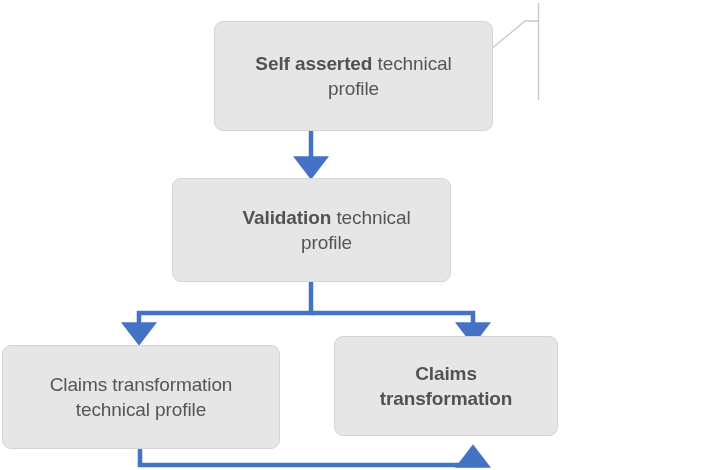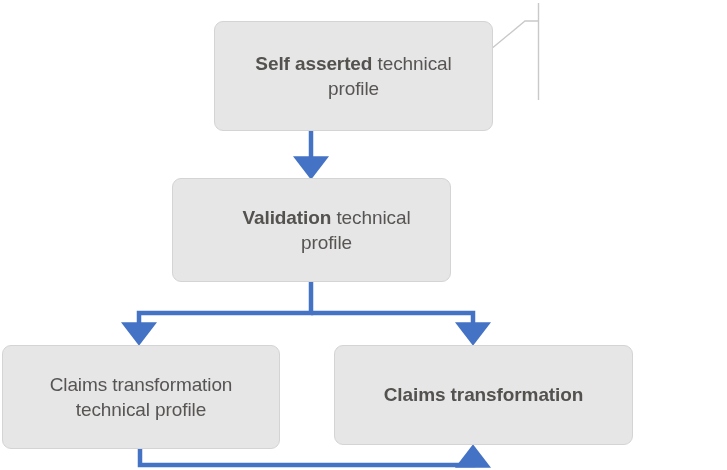--- a/index.html
+++ b/index.html
@@ -66,22 +66,22 @@
     padding-left: 44px;
   }
   #node-claims-transformation-technical {
     left: 2px;
     top: 345px;
     width: 278px;
     height: 104px;
   }
   #node-claims-transformation {
     left: 334px;
-    top: 345px;
-    width: 299px;
+    top: 336px;
+    width: 224px;
     height: 100px;
   }
   #callout-label {
     position: absolute;
     left: 552px;
     top: 24px;
     width: 168px;
     text-align: center;
     color: #575553;
     font-size: 19px;

